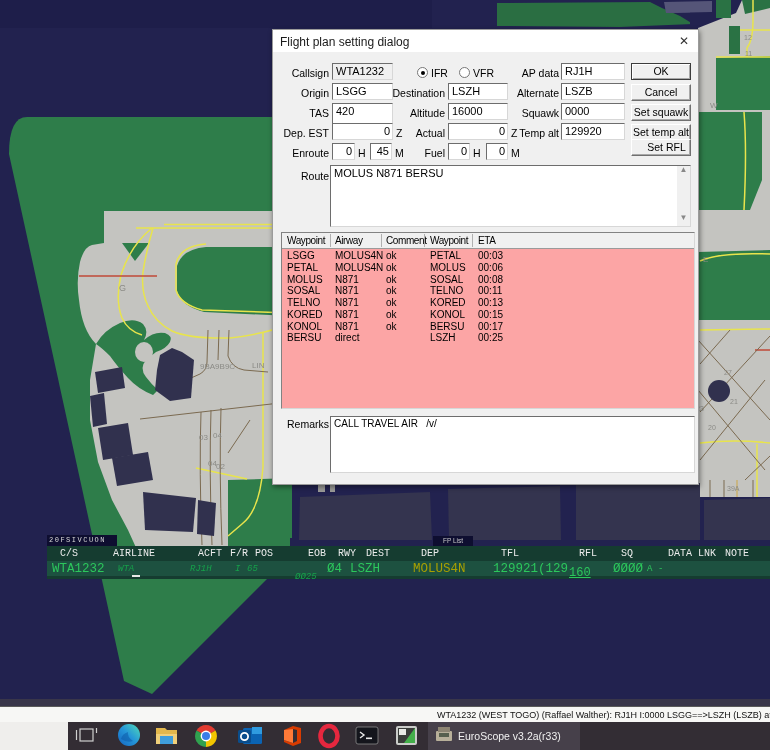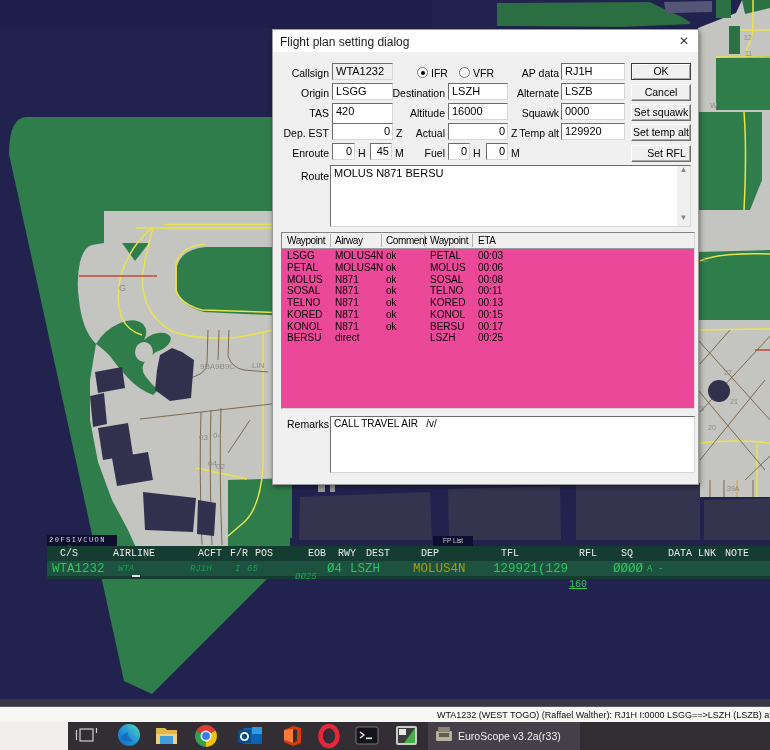--- a/index.html
+++ b/index.html
@@ -224,28 +224,28 @@
   <div class="lbl" style="right:369px;top:117px;">Enroute</div>
   <div class="inp r" style="left:59px;top:113px;width:23px;height:17px;">0</div>
   <div class="lbl" style="left:85px;top:117px;text-align:left;">H</div>
   <div class="inp r" style="left:97px;top:113px;width:22px;height:17px;text-align:right;">45</div>
   <div class="lbl" style="left:122px;top:117px;text-align:left;">M</div>
   <div class="lbl" style="right:253px;top:117px;">Fuel</div>
   <div class="inp r" style="left:175px;top:113px;width:22px;height:17px;">0</div>
   <div class="lbl" style="left:200px;top:117px;text-align:left;">H</div>
   <div class="inp r" style="left:213px;top:113px;width:22px;height:17px;">0</div>
   <div class="lbl" style="left:238px;top:117px;text-align:left;">M</div>
-  <div class="btn" style="left:358px;top:115px;padding-left:11px;">Set RFL</div>
+  <div class="btn" style="left:358px;top:109px;padding-left:11px;">Set RFL</div>
   <div class="lbl" style="right:369px;top:140px;">Route</div>
 
   <div class="inp" style="left:57px;top:135px;width:361px;height:62px;padding:1px 16px 0 3px;">MOLUS N871 BERSU</div>
   <div class="abs" style="left:404px;top:136px;width:13px;height:60px;background:#f0f0f0;color:#888;
        font-size:8px;text-align:center;line-height:8px;">▲<br><br><br><br><br><br>▼</div>
 
-  <div class="abs" style="left:8px;top:202px;width:414px;height:177px;background:#ec4899;
+  <div class="abs" style="left:8px;top:202px;width:414px;height:177px;background:#fca5a5;
        border:1px solid #828282;border-bottom-color:#d7d7d7;border-right-color:#d7d7d7;box-sizing:border-box;">
     <div class="abs" style="left:0;top:0;width:100%;height:15px;background:#f0f0f0;border-bottom:1px solid #9a9a9a;">
       <span class="abs" style="left:5px;top:2px;font-size:10px;letter-spacing:-0.4px;">Waypoint</span>
       <span class="abs" style="left:53px;top:2px;font-size:10px;letter-spacing:-0.4px;">Airway</span>
       <span class="abs" style="left:104px;top:2px;font-size:10px;letter-spacing:-0.4px;">Comment</span>
       <span class="abs" style="left:148px;top:2px;font-size:10px;letter-spacing:-0.4px;">Waypoint</span>
       <span class="abs" style="left:196px;top:2px;font-size:10px;letter-spacing:-0.4px;">ETA</span>
       <span class="abs" style="left:48px;top:1px;width:1px;height:13px;background:#b0b0b0;"></span>
       <span class="abs" style="left:99px;top:1px;width:1px;height:13px;background:#b0b0b0;"></span>
       <span class="abs" style="left:142px;top:1px;width:1px;height:13px;background:#b0b0b0;"></span>
@@ -286,21 +286,21 @@
     <span class="fg" style="left:5px;top:1px;font-size:12.5px;">WTA1232</span>
     <span class="fd" style="left:71px;top:3px;font-size:9px;">WTA</span>
     <span class="fd" style="left:143px;top:3px;font-size:9px;">RJ1H</span>
     <span class="fd" style="left:188px;top:3px;font-size:9px;">I</span>
     <span class="fd" style="left:200px;top:3px;font-size:9px;">65</span>
     <span class="fd" style="left:248px;top:3px;font-size:9px;margin-top:8px;">ØØ25</span>
     <span class="fg" style="left:280px;top:1px;font-size:12.5px;">Ø4</span>
     <span class="fg" style="left:303px;top:1px;font-size:12.5px;">LSZH</span>
     <span class="fy" style="left:366px;top:1px;font-size:12.5px;">MOLUS4N</span>
     <span class="fg" style="left:446px;top:1px;font-size:12.5px;">129921(129</span>
-    <span class="fg" style="left:522px;top:18px;font-size:10px;text-decoration:underline;">160</span>
+    <span class="fg" style="left:522px;top:5px;font-size:12px;text-decoration:underline;">160</span>
     <span class="fg" style="left:566px;top:1px;font-size:12.5px;">ØØØØ</span>
     <span class="fg" style="left:600px;top:3px;font-size:9px;">A</span>
     <span class="fg" style="left:611px;top:3px;font-size:9px;">-</span>
     <span style="left:85px;top:14px;width:8px;height:2px;background:#e8e8e8;"></span>
   </div>
 </div>
 <div id="winedge" class="abs"></div>
 <div id="statusbar" class="abs">
     <span>WTA1232 (WEST TOGO) (Raffael Walther): RJ1H I:0000 LSGG==&gt;LSZH (LSZB) at F</span>
   </div>

